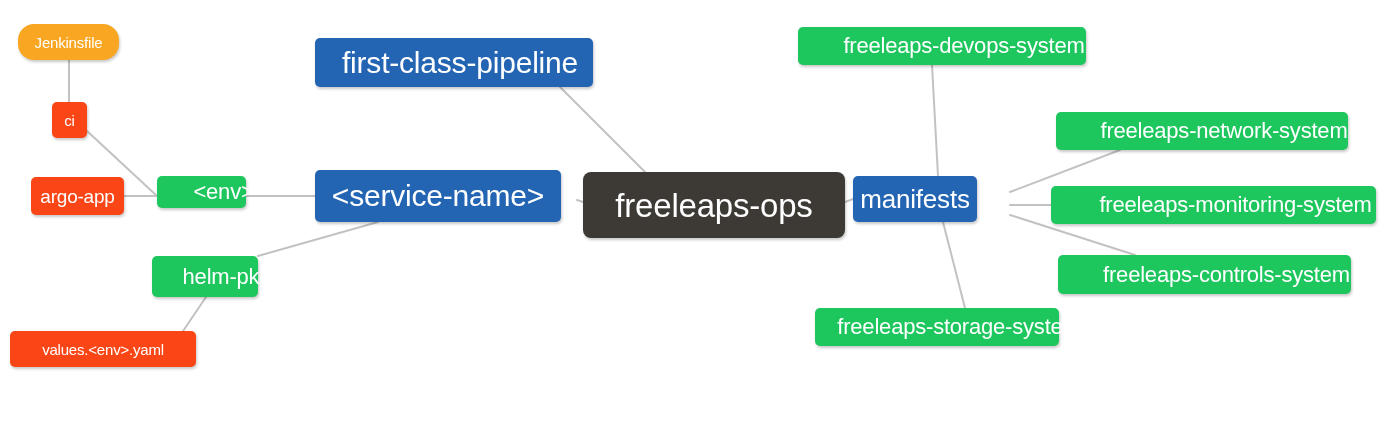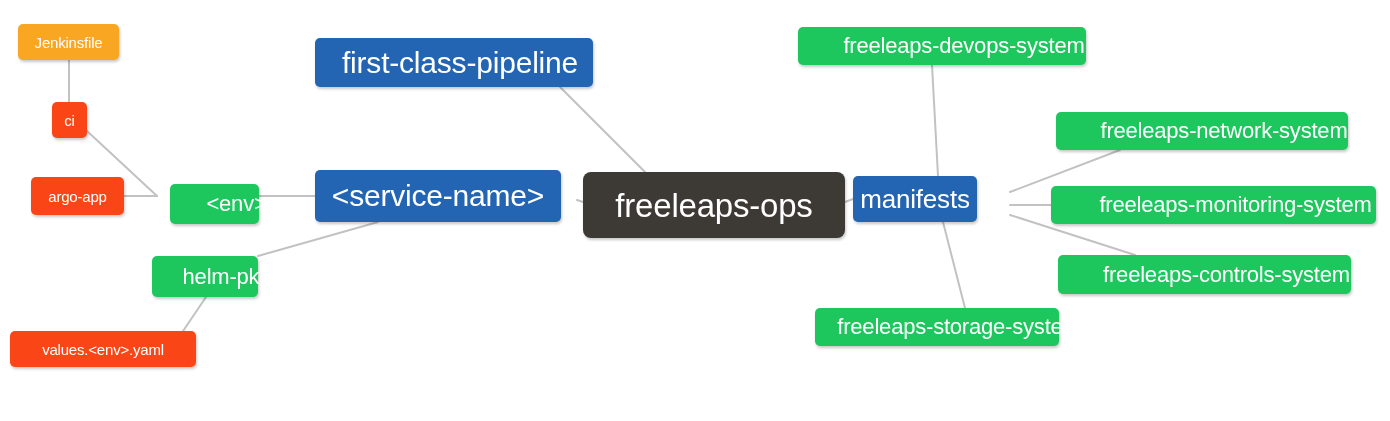--- a/index.html
+++ b/index.html
@@ -53,21 +53,21 @@
   }
   .node-orange {
     background: #f9a722;
   }
   .node-red {
     background: #fa4616;
   }
   .sz-xl { font-size: 30px; }
   .sz-lg { font-size: 26px; }
   .sz-md { font-size: 22px; }
-  .sz-sm { font-size: 15px; }
+  .sz-sm { font-size: 19px; }
   .sz-xs { font-size: 15px; }
 </style>
 </head>
 <body>
 
 <div id="canvas">
   <svg id="edges" viewBox="0 0 1390 421" width="1390" height="421">
       <polyline points="69,60 69,102" fill="none" stroke="#c2c2c2" stroke-width="2" stroke-linecap="round"></polyline>
       <polyline points="87,131 157,196" fill="none" stroke="#c2c2c2" stroke-width="2" stroke-linecap="round"></polyline>
       <polyline points="124,196 157,196" fill="none" stroke="#c2c2c2" stroke-width="2" stroke-linecap="round"></polyline>
@@ -77,30 +77,30 @@
       <polyline points="577,200 583,202" fill="none" stroke="#c2c2c2" stroke-width="2" stroke-linecap="round"></polyline>
       <polyline points="560,87 645,172" fill="none" stroke="#c2c2c2" stroke-width="2" stroke-linecap="round"></polyline>
       <polyline points="845,202 853,199" fill="none" stroke="#c2c2c2" stroke-width="2" stroke-linecap="round"></polyline>
       <polyline points="938,176 932,65" fill="none" stroke="#c2c2c2" stroke-width="2" stroke-linecap="round"></polyline>
       <polyline points="1010,192 1120,150" fill="none" stroke="#c2c2c2" stroke-width="2" stroke-linecap="round"></polyline>
       <polyline points="1010,205 1051,205" fill="none" stroke="#c2c2c2" stroke-width="2" stroke-linecap="round"></polyline>
       <polyline points="1010,215 1135,255" fill="none" stroke="#c2c2c2" stroke-width="2" stroke-linecap="round"></polyline>
       <polyline points="943,222 965,308" fill="none" stroke="#c2c2c2" stroke-width="2" stroke-linecap="round"></polyline>
     </svg>
   <div id="node-layer">
-      <div class="node node-orange sz-xs" style="left: 18px; top: 24px; width: 101px; height: 36px;">
+      <div class="node node-orange sz-xs" style="left: 18px; top: 24px; width: 101px; height: 36px; border-radius: 16px;">
         <span>Jenkinsfile</span>
       </div>
       <div class="node node-red sz-xs" style="left: 52px; top: 102px; width: 35px; height: 36px;">
         <span>ci</span>
       </div>
       <div class="node node-red sz-sm" style="left: 31px; top: 177px; width: 93px; height: 38px;">
         <span>argo-app</span>
       </div>
-      <div class="node node-green sz-md" style="left: 157px; top: 184px; width: 89px; height: 40px; margin-left: 13px;">
+      <div class="node node-green sz-md" style="left: 157px; top: 176px; width: 89px; height: 32px;">
         <span>&lt;env&gt;</span>
       </div>
       <div class="node node-red sz-xs" style="left: 10px; top: 331px; width: 186px; height: 36px;">
         <span>values.&lt;env&gt;.yaml</span>
       </div>
       <div class="node node-green sz-md" style="left: 152px; top: 256px; width: 106px; height: 41px;">
         <span>helm-pkg</span>
       </div>
       <div class="node node-blue sz-xl" style="left: 315px; top: 170px; width: 246px; height: 52px;">
         <span>&lt;service-name&gt;</span>

